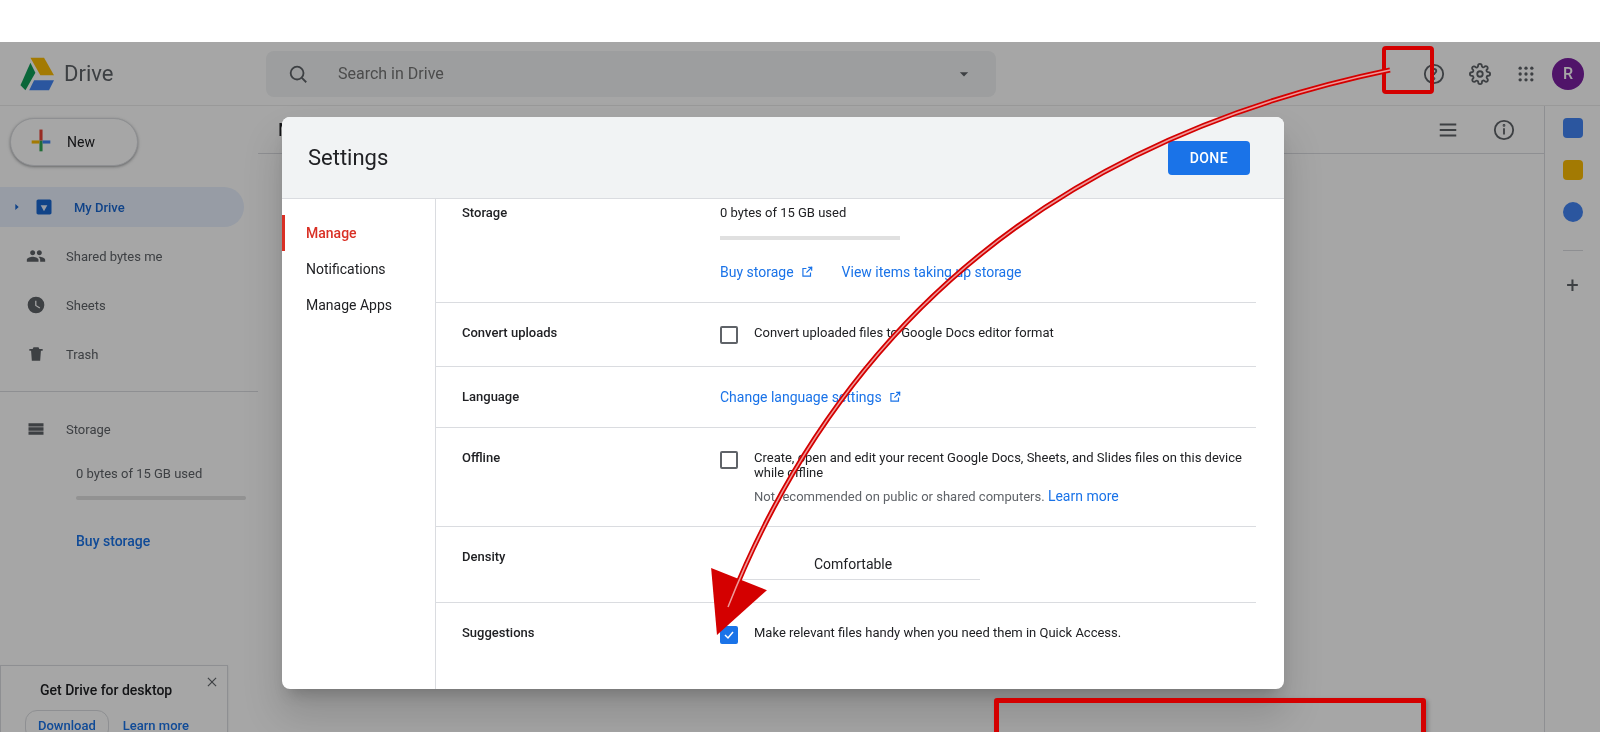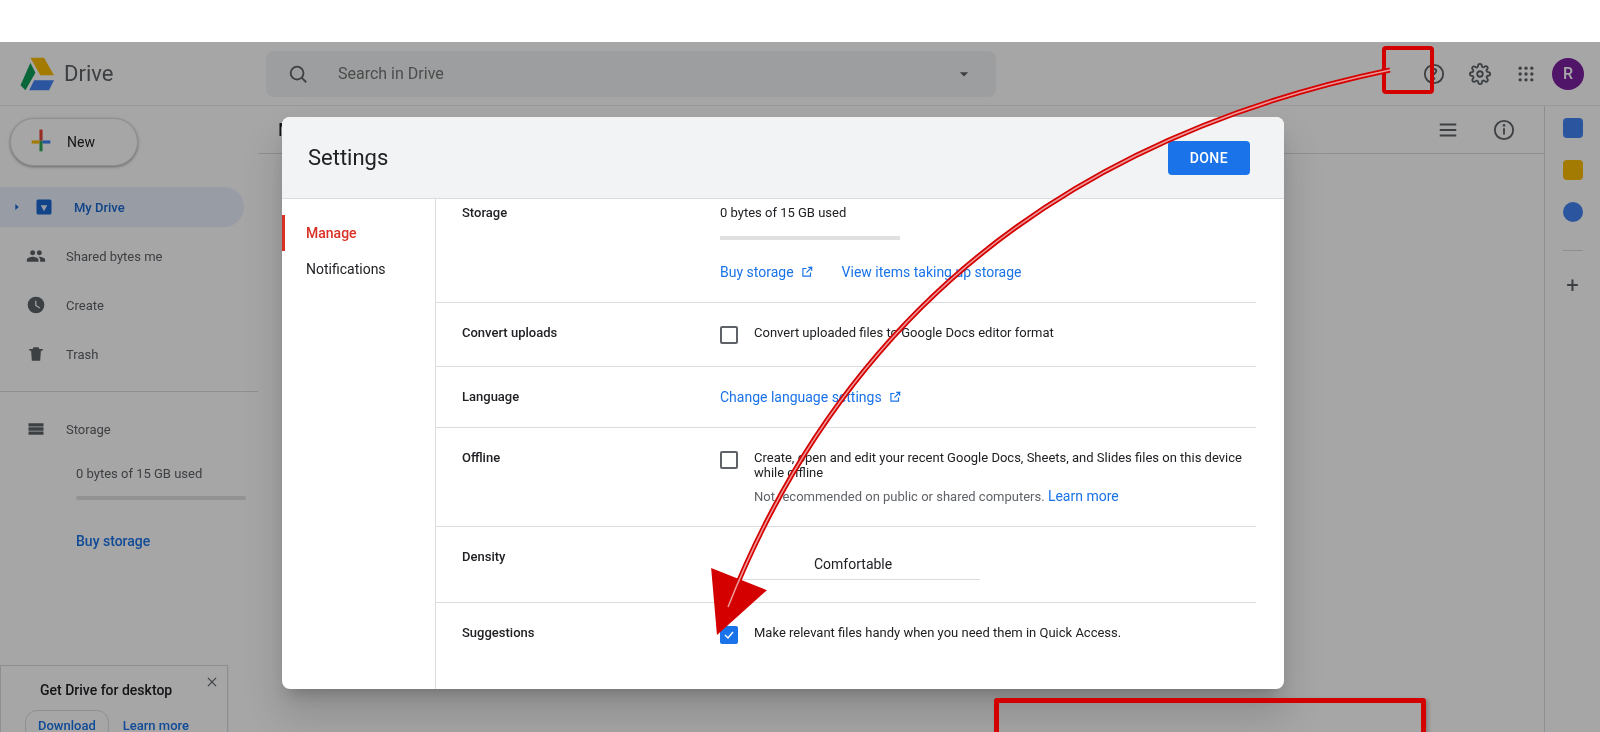--- a/index.html
+++ b/index.html
@@ -275,21 +275,21 @@
       <div class="sidebar-item">
         <svg viewBox="0 0 24 24" fill="currentColor">
             <path d="M16 11c1.7 0 3-1.3 3-3s-1.3-3-3-3-3 1.3-3 3 1.3 3 3 3zm-8 0c1.7 0 3-1.3 3-3S9.7 5 8 5 5 6.3 5 8s1.3 3 3 3zm0 2c-2.3 0-7 1.2-7 3.5V19h14v-2.5c0-2.3-4.7-3.5-7-3.5zm8 0c-.3 0-.6 0-1 .1 1.2.8 2 2 2 3.4V19h6v-2.5c0-2.3-4.7-3.5-7-3.5z"></path>
           </svg>
         <span>Shared bytes me</span>
       </div>
       <div class="sidebar-item">
         <svg viewBox="0 0 24 24" fill="currentColor">
             <path d="M12 2a10 10 0 100 20 10 10 0 000-20zm.5 5v5.3l4.5 2.7-.8 1.3L11 13V7h1.5z"></path>
           </svg>
-        <span>Create</span>
+        <span>Sheets</span>
       </div>
       <div class="sidebar-item">
         <svg viewBox="0 0 24 24" fill="currentColor">
             <path d="M6 7h12l-1 13H7L6 7zm3-3h6l1 2h4v2H4V6h4l1-2z"></path>
           </svg>
         <span>Trash</span>
       </div>
 
       <div class="sidebar-divider"></div>
 
@@ -362,20 +362,21 @@
 
   <div class="dialog">
     <div class="dialog-header">
       <span class="dialog-title">Settings</span>
       <button class="done-btn">DONE</button>
     </div>
     <div class="dialog-body">
       <div class="dialog-nav">
         <div class="dialog-nav-item active">Manage</div>
         <div class="dialog-nav-item">Notifications</div>
+        <div class="dialog-nav-item">Manage Apps</div>
       </div>
       <div class="dialog-content">
 
         <div class="section">
           <div class="section-label">Storage</div>
           <div class="section-body">
             <div>0 bytes of 15 GB used</div>
             <div class="storage-used-bar"></div>
             <div style="display:flex;gap:28px;">
               <span class="link">

